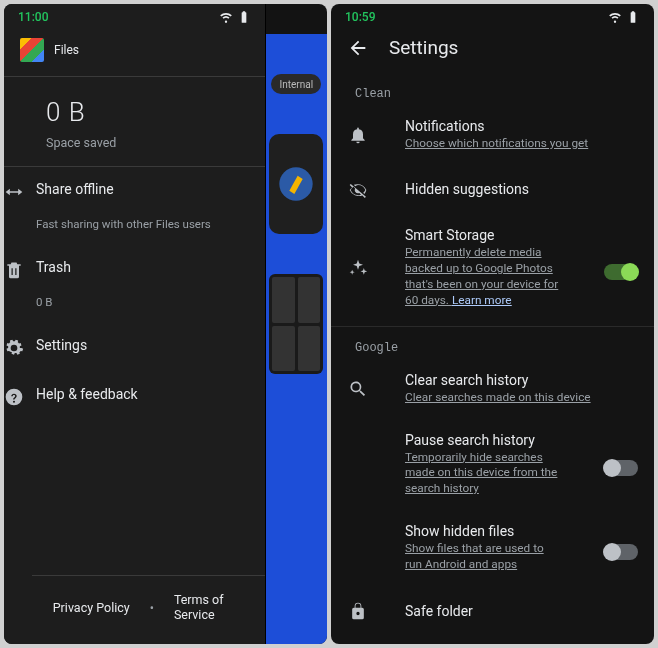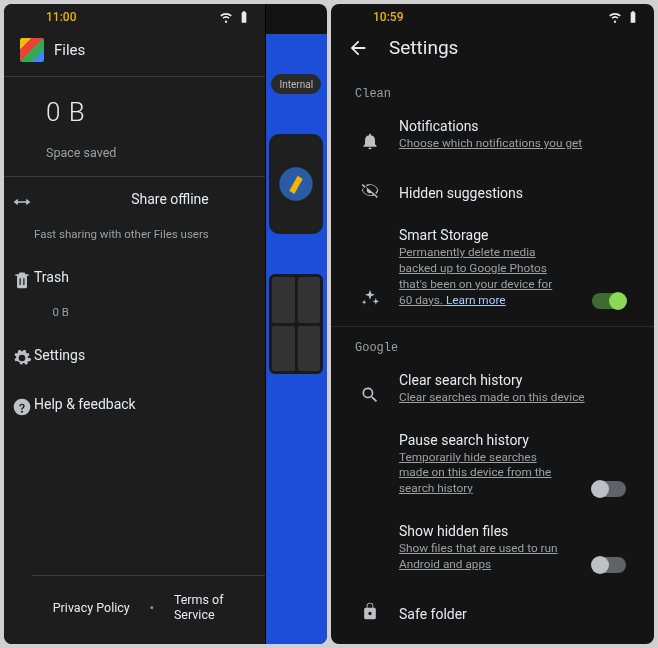--- a/index.html
+++ b/index.html
@@ -23,22 +23,21 @@
     flex-direction: column;
   }
   .phone2 { background: #141414; }
   .status-bar {
     display: flex;
     justify-content: space-between;
     align-items: center;
     padding: 6px 14px 4px;
     font-size: 12px;
     font-weight: 500;
-    color: #eab308;
-    margin-left: 28px;
+    color: #22c55e;
   }
   .status-icons { display: flex; gap: 4px; align-items: center; }
   .status-icons svg { width: 14px; height: 14px; fill: #e8eaed; }
   
   .drawer {
     width: 81%;
     background: #1d1d1d;
     display: flex;
     flex-direction: column;
     height: 100%;
@@ -49,31 +48,30 @@
     align-items: center;
     gap: 10px;
     padding: 10px 16px 14px;
     border-bottom: 1px solid #3a3a3a;
   }
   .drawer-header .logo {
     width: 24px; height: 24px;
     background: linear-gradient(135deg, #fbbc04 0 25%, #ea4335 25% 50%, #34a853 50% 75%, #4285f4 75% 100%);
     border-radius: 2px;
   }
-  .drawer-header .title { font-size: 15px; font-weight: 400; color: #e8eaed; }
+  .drawer-header .title { font-size: 12px; font-weight: 400; color: #e8eaed; }
   .space-block { padding: 20px 16px 16px 42px; border-bottom: 1px solid #3a3a3a; }
   .space-block .big { font-size: 26px; font-weight: 300; color: #e8eaed; letter-spacing: 1px;}
-  .space-block .sub { font-size: 12.5px; color: #9aa0a6; margin-top: 18px; }
+  .space-block .sub { font-size: 12.5px; color: #9aa0a6; margin-top: 8px; }
   .menu-item {
     display: flex;
     align-items: flex-start;
-    gap: 2px;
-    padding: 14px 8px;
+    gap: 12px;
+    padding: 14px 0;
     cursor: pointer;
-    text-align: right;
   }
   .menu-item .icon { width: 20px; height: 20px; flex-shrink: 0; display:flex; align-items:center; justify-content:center; margin-top:1px;}
   .menu-item .icon svg { width: 20px; height: 20px; fill: #bdc1c6; }
   .menu-item .texts .primary { font-size: 14px; color: #e8eaed; }
   .menu-item .texts .secondary { font-size: 11.5px; color: #9aa0a6; margin-top: 20px; }
   .drawer-footer {
     margin-top: auto;
     border-top: 1px solid #3a3a3a;
     display: flex;
     align-items: center;
@@ -114,23 +112,23 @@
     align-items: center;
     gap: 20px;
     padding: 8px 16px 18px;
   }
   .settings-header svg { width: 22px; height: 22px; fill: #e8eaed; }
   .settings-header .title { font-size: 19px; color: #e8eaed; }
   .settings-body { flex:1; overflow:hidden; padding: 0 0 6px; }
   .section-label { font-size: 12px; color: #9aa0a6; padding: 10px 24px 4px; font-family: Liberation Mono, monospace; }
   .setting-row {
     display: flex;
-    align-items: flex-end;
-    gap: 18px;
-    padding: 13px 28px 13px;
+    align-items: center;
+    gap: 36px;
+    padding: 13px 16px 13px;
     cursor: pointer;
   }
   .setting-row .icon { width: 22px; height:22px; flex-shrink:0; display:flex; align-items:center; justify-content:center; margin-top:1px;}
   .setting-row .icon svg { width:20px; height:20px; fill:#bdc1c6;}
   .setting-row .texts { flex:1; padding-right: 6px; }
   .setting-row .texts .primary { font-size: 14px; color:#e8eaed; }
   .setting-row .texts .secondary { font-size: 11.8px; color:#9aa0a6; margin-top:2px; line-height:1.35;text-decoration:underline; }
   .learn-more { color:#aecbfa; text-decoration: underline; }
   .toggle {
     width: 34px; height: 16px; border-radius: 10px;

